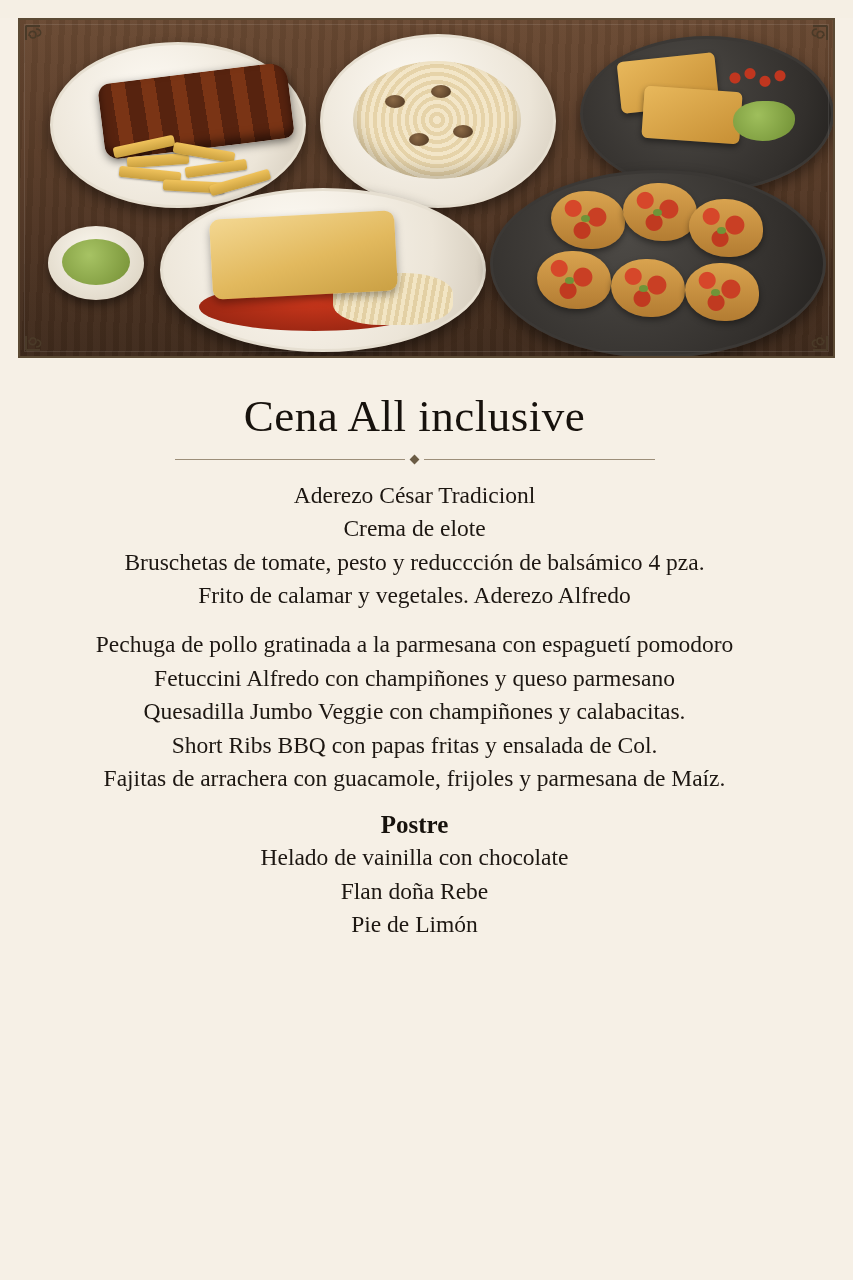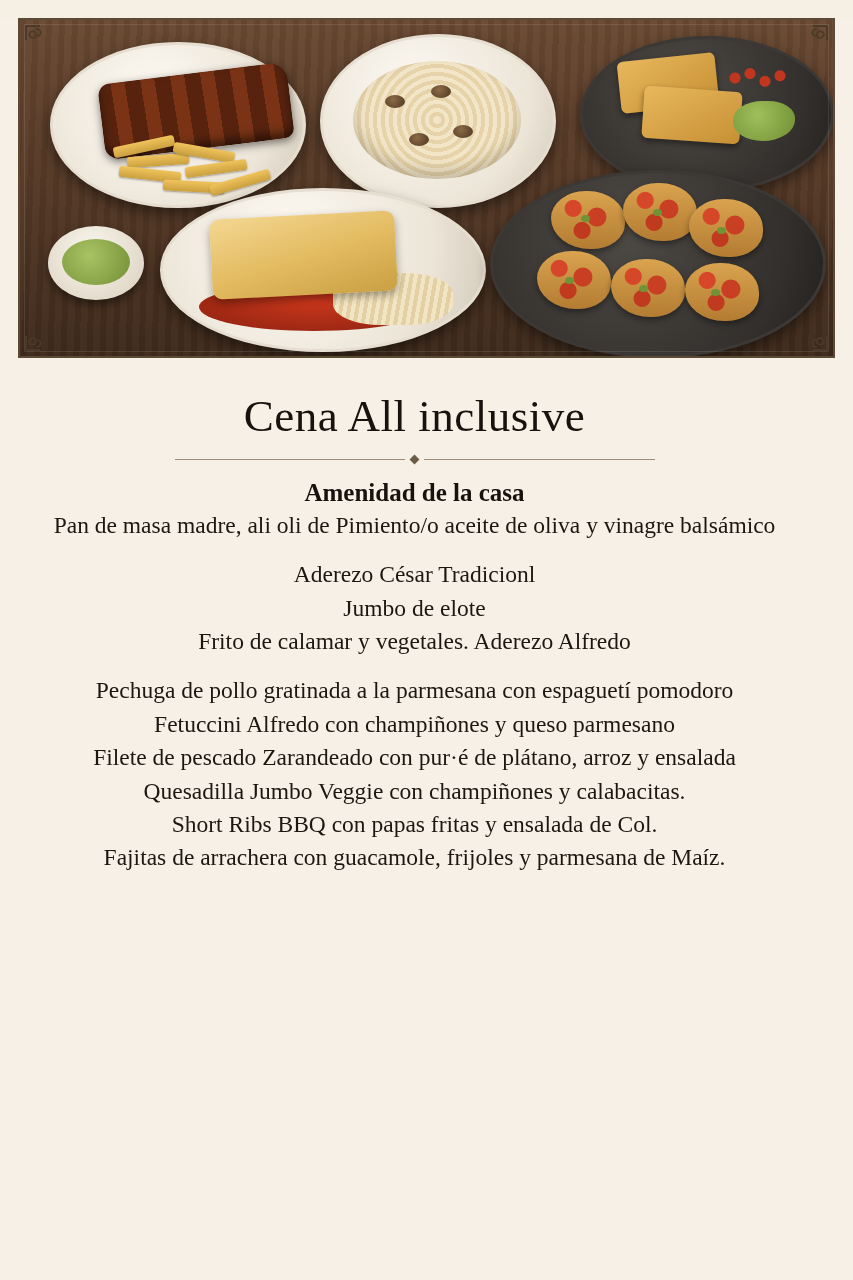--- a/index.html
+++ b/index.html
@@ -354,35 +354,37 @@
   <div class="menu-body">
 
     <h1 class="menu-title">Cena All inclusive</h1>
 
     <div class="divider">
       <span class="line"></span>
       <span class="dot"></span>
       <span class="line"></span>
     </div>
 
-    <div class="section">
-      <h2 class="section-title">Amenidad de la casa</h2>
-      <p class="item">Pan de masa madre, ali oli de Pimiento/o aceite de oliva y vinagre balsámico</p>
-    </div>
 
     <div class="section">
       <p class="item">Aderezo César Tradicionl</p>
-      <p class="item">Jumbo de elote</p>
+      <p class="item">Crema de elote</p>
+      <p class="item">Bruschetas de tomate, pesto y reduccción de balsámico 4 pza.</p>
       <p class="item">Frito de calamar y vegetales. Aderezo Alfredo</p>
     </div>
 
     <div class="section">
       <p class="item">Pechuga de pollo gratinada a la parmesana con espaguetí pomodoro</p>
       <p class="item">Fetuccini Alfredo con champiñones y queso parmesano</p>
-      <p class="item">Filete de pescado Zarandeado con pur·é de plátano, arroz y ensalada</p>
       <p class="item">Quesadilla Jumbo Veggie con champiñones y calabacitas.</p>
       <p class="item">Short Ribs BBQ con papas fritas y ensalada de Col.</p>
       <p class="item">Fajitas de arrachera con guacamole, frijoles y parmesana de Maíz.</p>
     </div>
 
+    <div class="section">
+      <h2 class="section-title">Postre</h2>
+      <p class="item">Helado de vainilla con chocolate</p>
+      <p class="item">Flan doña Rebe</p>
+      <p class="item">Pie de Limón</p>
+    </div>
 
   </div>
 </div>
 
 </body></html>

